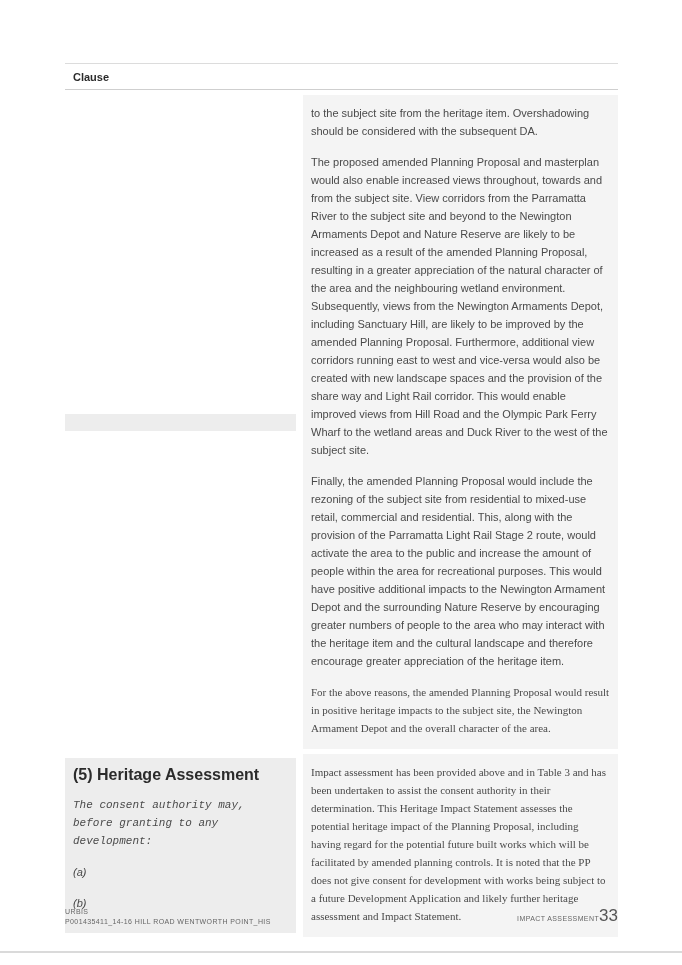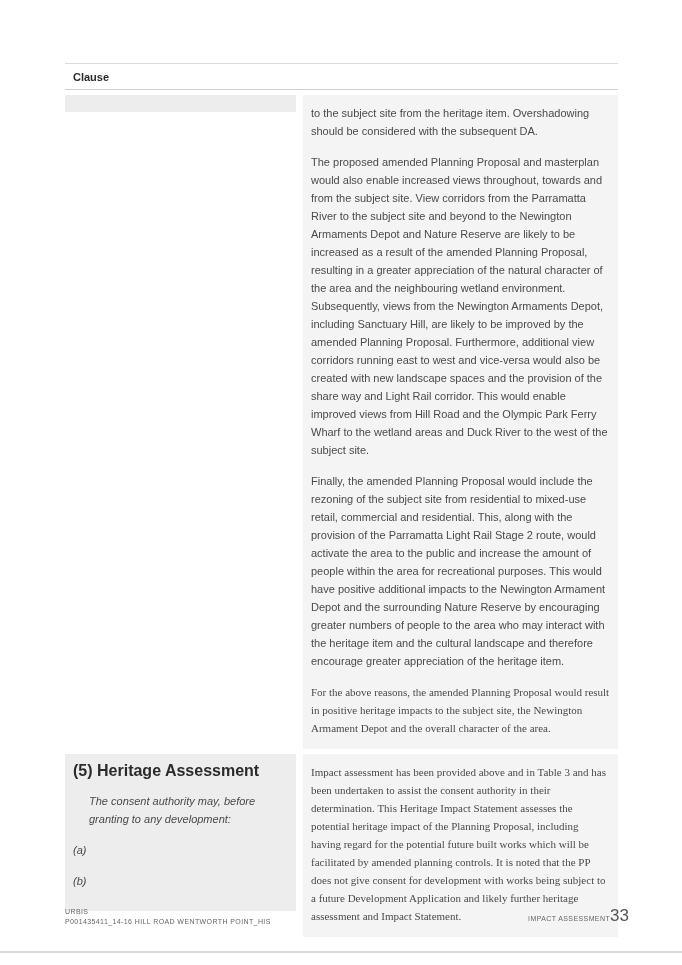--- a/index.html
+++ b/index.html
@@ -24,21 +24,21 @@
     background: #ffffff;
     border-top: 1px solid #dcdcdc;
     border-bottom: 1px solid #cfcfcf;
   }
   .t-head .hcell {
     padding: 7px 8px 6px 8px;
     font-size: 11px;
     font-weight: bold;
     color: #2b2b2b;
   }
-  .t-row { display: flex; gap: 7px; margin-top: 5px; align-items: flex-start; }
+  .t-row { display: flex; gap: 7px; margin-top: 5px; align-items: center; }
   .col-l { width: 231px; box-sizing: border-box; flex: 0 0 231px; }
   .col-r { width: 315px; box-sizing: border-box; flex: 0 0 315px; }
   .cell { padding: 9px 8px 8px 8px; }
   .cell-l { background: #ededed; }
   .cell-r { background: #f4f4f4; }
   .para {
     font-size: 11px;
     line-height: 18px;
     margin: 0 0 13px 0;
     color: #4a4a4a;
@@ -48,21 +48,22 @@
     font-size: 16px;
     font-weight: bold;
     color: #2b2b2b;
     margin: 0 0 13px 0;
     line-height: 16px;
   }
   .clause-intro {
     font-size: 11px;
     font-style: italic;
     line-height: 18px;
-    margin: 0 0 13px 16px;
+    margin: 0 0 13px 0;
+    font-family: Liberation Mono, monospace;
   }
   .clause-list-item {
     display: flex;
     font-size: 11px;
     font-style: italic;
     line-height: 18px;
     margin: 0 0 13px 0;
   }
   .clause-list-item .marker { flex: 0 0 22px; }
   .clause-list-item .li-text { flex: 1; }
@@ -70,21 +71,21 @@
     position: absolute;
     left: 65px;
     top: 907px;
     font-size: 7px;
     line-height: 10px;
     letter-spacing: 0.4px;
     color: #666666;
   }
   .footer-right {
     position: absolute;
-    right: 53px;
+    right: 64px;
     top: 906px;
     display: flex;
     align-items: baseline;
   }
   .footer-section {
     font-size: 7px;
     letter-spacing: 0.4px;
     color: #666666;
   }
   .page-number {

